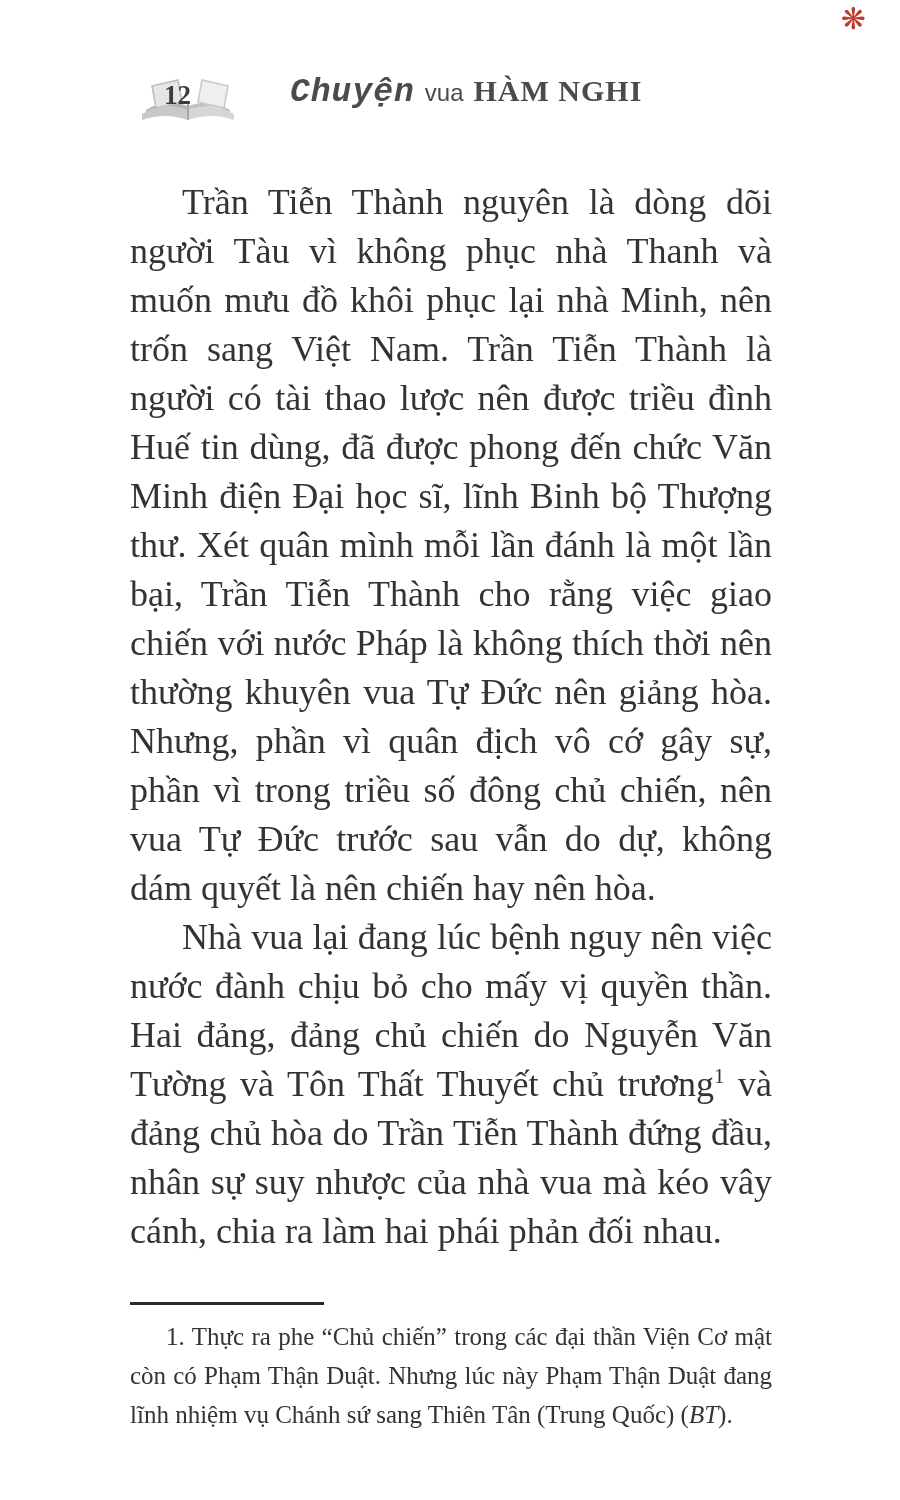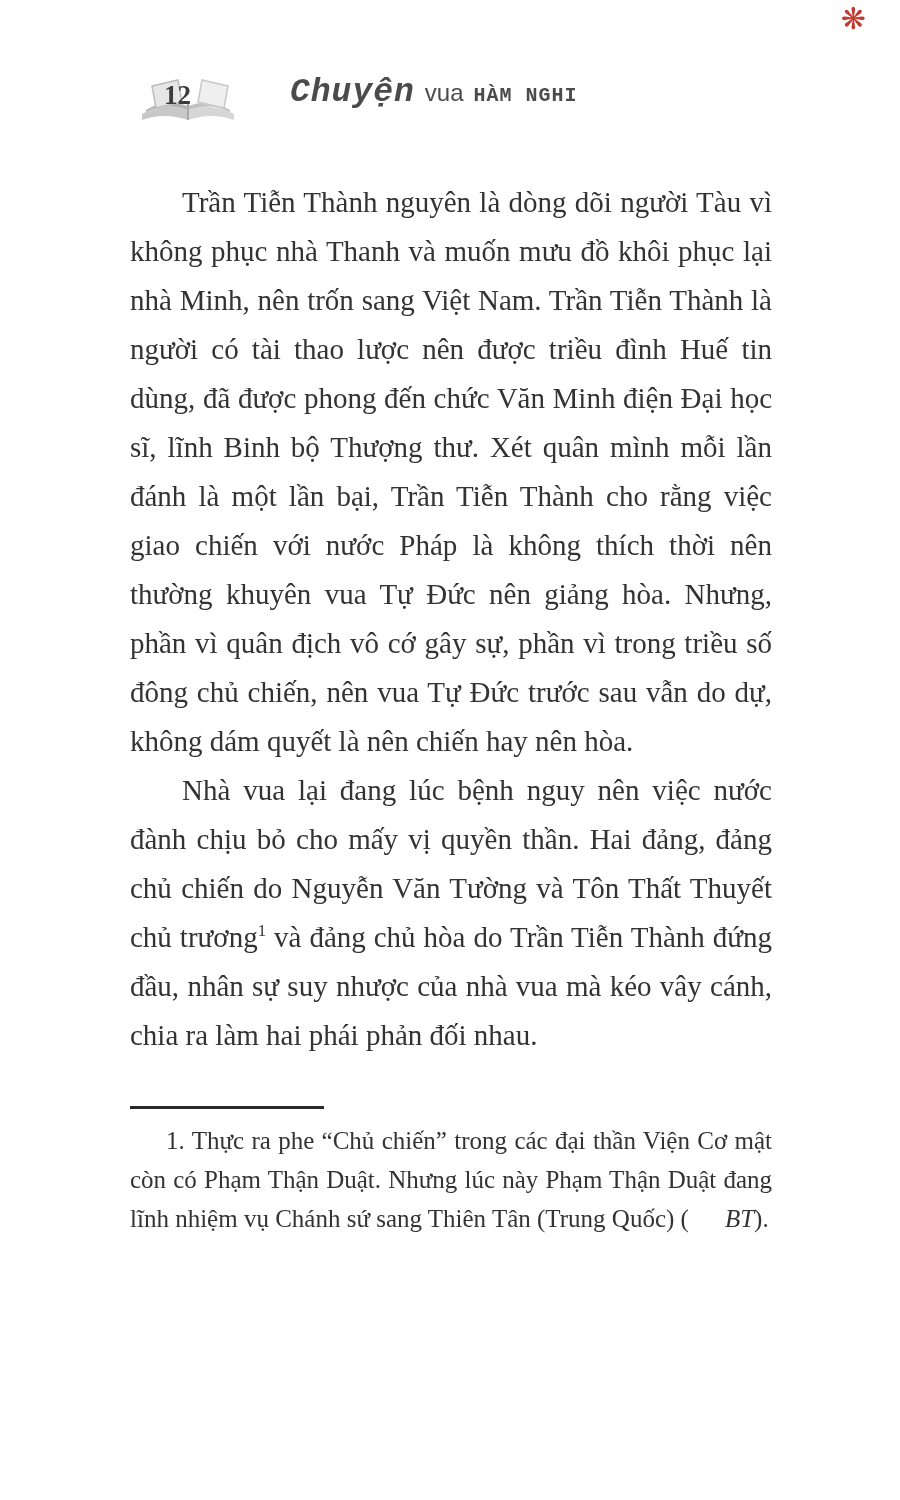--- a/index.html
+++ b/index.html
@@ -56,28 +56,28 @@
     font-weight: bold;
     font-size: 33px;
     letter-spacing: 1px;
   }
   .title-vua {
     font-family: "Liberation Sans", sans-serif;
     font-weight: normal;
     font-size: 24px;
   }
   .title-caps {
-    font-family: Liberation Mono, monospace;
+    font-family: Liberation Serif, serif;
     font-weight: bold;
-    font-size: 20px;
+    font-size: 30px;
     letter-spacing: 1px;
   }
   .body-text {
     margin: 52px 128px 0 130px;
-    font-size: 29px;
+    font-size: 36px;
     line-height: 49px;
     text-align: justify;
     color: #333333;
   }
   .body-text p {
     margin: 0;
     text-indent: 52px;
   }
   sup.fn-ref {
     font-size: 0.58em;
@@ -91,21 +91,21 @@
     border-top: 3px solid #2a2a2a;
   }
   .footnote {
     margin: 12px 128px 0 130px;
     font-size: 25px;
     line-height: 39px;
     text-align: justify;
     color: #333333;
   }
   .footnote p { margin: 0; text-indent: 36px; }
-  .footnote .it { font-style: italic; margin-left: 36px; }
+  .footnote .it { font-style: italic; }
 </style>
 </head>
 <body>
 
 <span class="flower" style="color: rgb(193, 58, 48);">❋</span>
 
 <div class="page-header">
   <div class="pagenum-wrap">
     <svg width="104" height="50" viewBox="0 0 104 50">
 

